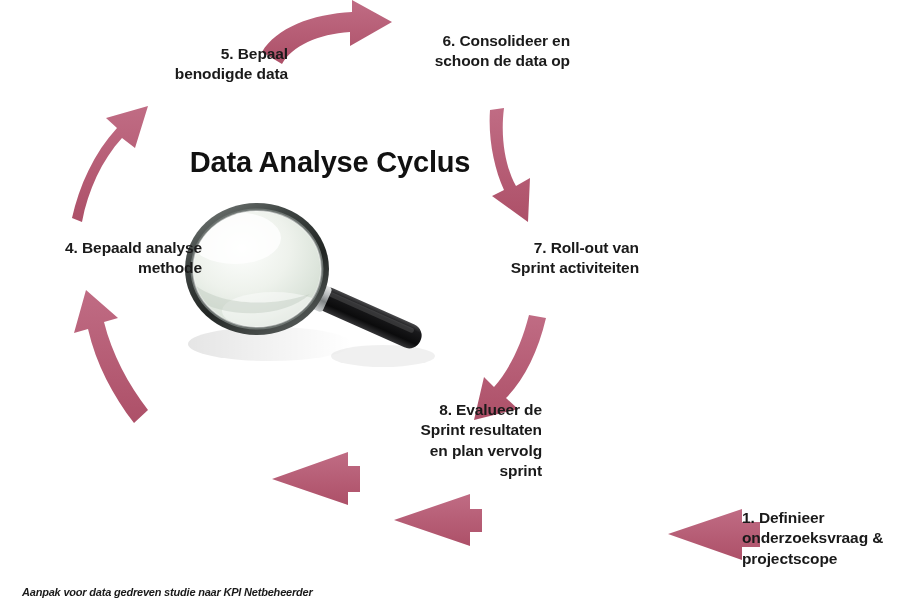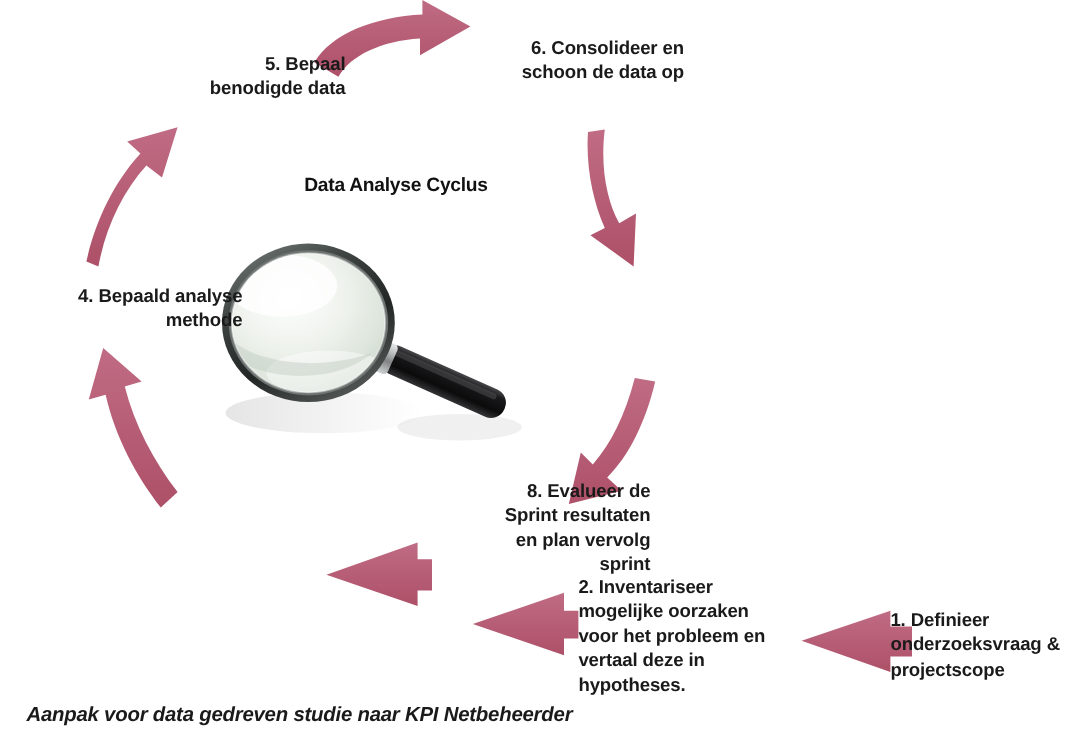--- a/index.html
+++ b/index.html
@@ -26,30 +26,30 @@
     line-height: 1.32;
     letter-spacing: -0.1px;
     white-space: pre-line;
   }
   #title {
     position: absolute;
     left: 185px;
     top: 146px;
     width: 290px;
     text-align: center;
-    font-size: 16px;
+    font-size: 29px;
     font-weight: bold;
     color: #111111;
     letter-spacing: -0.2px;
   }
   #footer {
     position: absolute;
     left: 22px;
     top: 586px;
-    font-size: 17px;
+    font-size: 11px;
     font-style: italic;
     font-weight: bold;
     color: #1a1a1a;
     letter-spacing: -0.2px;
   }
   
   #step5 { left: 92px;  top: 44px;  width: 196px; }
   #step6 { left: 370px; top: 31px;  width: 200px; }
   #step4 { left: 12px;   top: 238px; width: 190px; }
   #step7 { left: 443px; top: 238px; width: 196px; }
@@ -248,28 +248,25 @@
   </div>
 
   <div id="title">Data Analyse Cyclus</div>
 
   <div class="step-label" id="step5">5. Bepaal
 benodigde data</div>
   <div class="step-label" id="step6">6. Consolideer en
 schoon de data op</div>
   <div class="step-label" id="step4">4. Bepaald analyse
 methode</div>
+  <div class="step-label" id="step7">7. Roll-out van
+Sprint activiteiten</div>
   <div class="step-label" id="step8">8. Evalueer de
 Sprint  resultaten
 en plan vervolg
 sprint</div>
-  <div class="step-label" id="step2">2. Inventariseer
-mogelijke oorzaken
-voor het probleem en
-vertaal deze in
-hypotheses.</div>
   <div class="step-label" id="step1">1. Definieer
 onderzoeksvraag &amp;
 projectscope</div>
 
   <div id="footer">Aanpak voor data gedreven studie naar KPI Netbeheerder</div>
 
 </div>
 
 </body></html>

